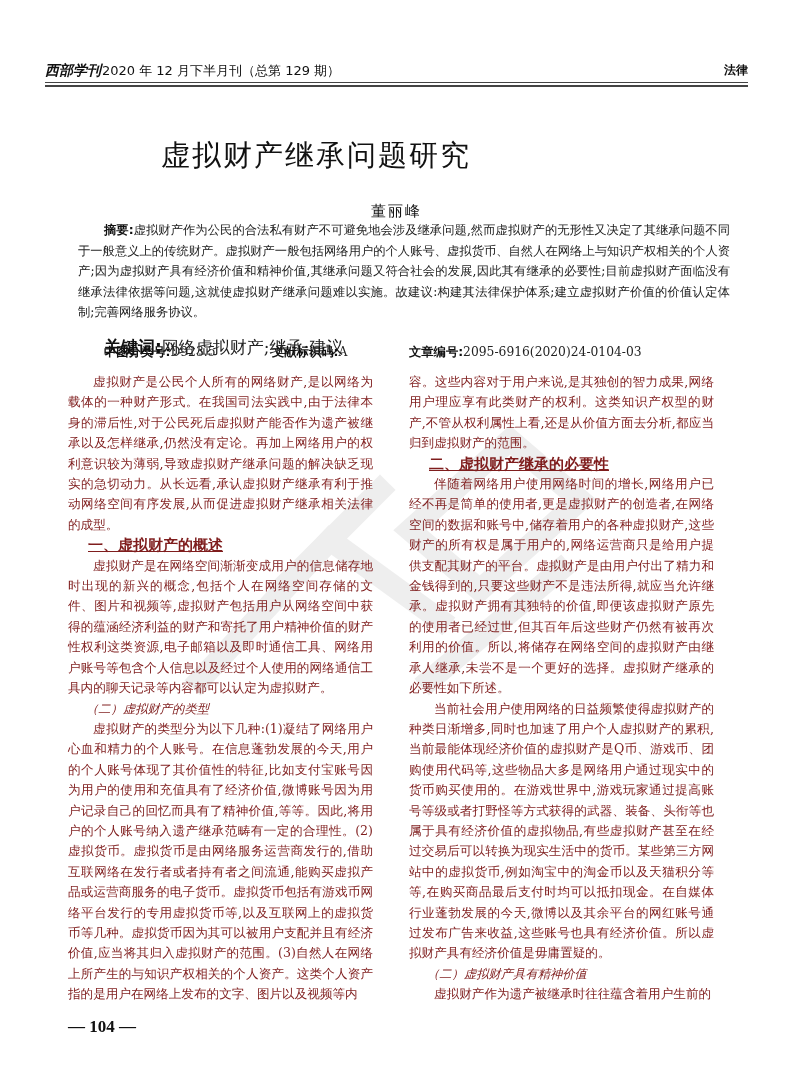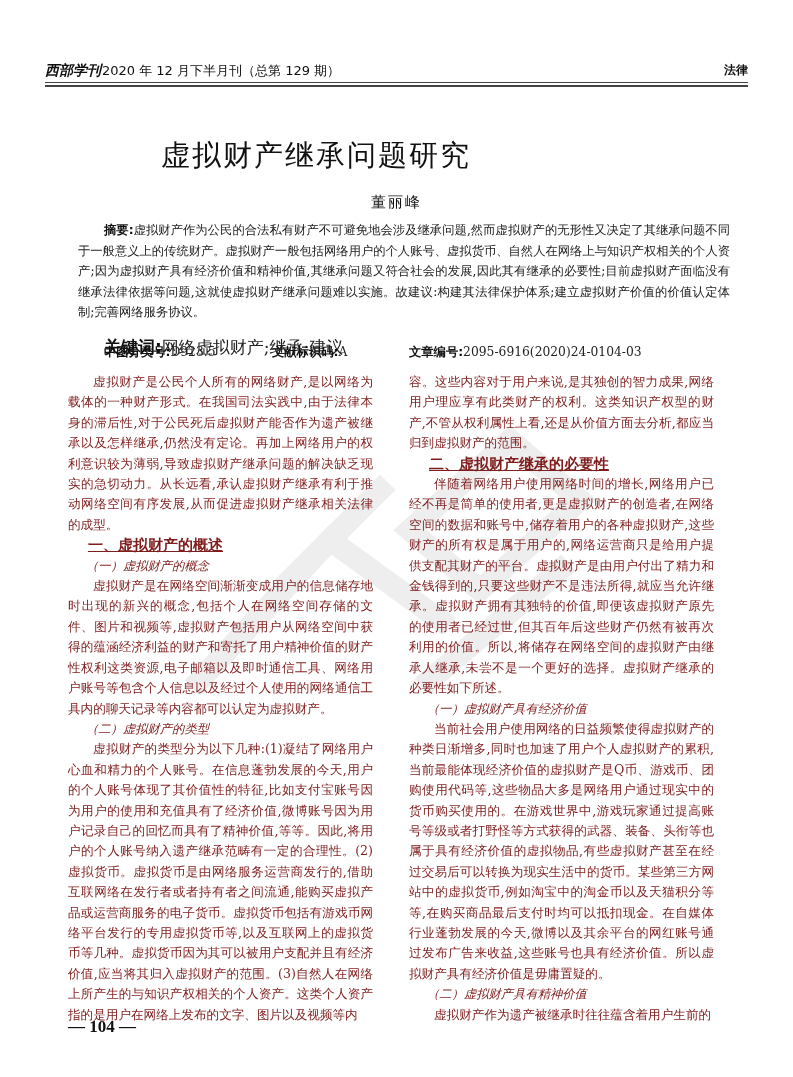--- a/index.html
+++ b/index.html
@@ -8,21 +8,21 @@
   .header { position: absolute; left: 45px; top: 60px; width: 703px; height: 22px; }
   .journal { position: absolute; left: 0; top: 2px; font-size: 13px; color: #111;
              font-family: "DejaVu Sans", sans-serif; white-space: nowrap; }
   .journal .logo { font-weight: bold; font-style: italic; font-size: 14px; margin-right: 1px; }
   .section-tag { position: absolute; right: 0; top: 2px; font-size: 12px; font-weight: bold;
                  font-family: "DejaVu Sans", sans-serif; color: #111; }
   .rule { position: absolute; left: 45px; top: 82px; width: 703px; height: 5px;
           border-top: 1px solid #444; border-bottom: 2px solid #444; box-sizing: border-box; }
   .title { position: absolute; left: 0; width: 632px; top: 136px; text-align: center;
            font-size: 29px; letter-spacing: 2px; color: #111; font-family: "DejaVu Serif", serif; }
-  .author { position: absolute; left: 0; width: 793px; top: 193px; text-align: center;
+  .author { position: absolute; left: 0; width: 793px; top: 202px; text-align: center;
             font-size: 15px; color: #111; letter-spacing: 2px; }
   .abstract { position: absolute; left: 78px; top: 220px; width: 652px;
               font-size: 12.3px; line-height: 20.5px; text-align: justify; color: #222; }
   .abstract p { margin: 0; text-indent: 26px; }
   .label { font-weight: bold; font-family: "DejaVu Sans", sans-serif; color: #111; }
   .keywords { position: absolute; left: 104px; top: 336px; font-size: 17px; }
   .meta { position: absolute; top: 344px; font-size: 12.3px; white-space: nowrap; }
   .col { position: absolute; top: 372px; width: 305px; font-size: 12.6px; line-height: 20.4px;
          text-align: justify; color: #7f1d1d; }
   .col.left { left: 68px; }
@@ -73,29 +73,27 @@
 <div class="meta" style="left:272px;">
   <span class="label">文献标识码:</span><span>A</span>
 </div>
 <div class="meta" style="left:409px;">
   <span class="label">文章编号:</span><span>2095-6916(2020)24-0104-03</span>
 </div>
 
 <div class="col left">
   <p>虚拟财产是公民个人所有的网络财产,是以网络为载体的一种财产形式。在我国司法实践中,由于法律本身的滞后性,对于公民死后虚拟财产能否作为遗产被继承以及怎样继承,仍然没有定论。再加上网络用户的权利意识较为薄弱,导致虚拟财产继承问题的解决缺乏现实的急切动力。从长远看,承认虚拟财产继承有利于推动网络空间有序发展,从而促进虚拟财产继承相关法律的成型。</p>
   <div class="h1">一、虚拟财产的概述</div>
-  <div class="h2">（一）虚拟财产的概念</div>
   <p>虚拟财产是在网络空间渐渐变成用户的信息储存地时出现的新兴的概念,包括个人在网络空间存储的文件、图片和视频等,虚拟财产包括用户从网络空间中获得的蕴涵经济利益的财产和寄托了用户精神价值的财产性权利这类资源,电子邮箱以及即时通信工具、网络用户账号等包含个人信息以及经过个人使用的网络通信工具内的聊天记录等内容都可以认定为虚拟财产。</p>
   <div class="h2">（二）虚拟财产的类型</div>
   <p>虚拟财产的类型分为以下几种:(1)凝结了网络用户心血和精力的个人账号。在信息蓬勃发展的今天,用户的个人账号体现了其价值性的特征,比如支付宝账号因为用户的使用和充值具有了经济价值,微博账号因为用户记录自己的回忆而具有了精神价值,等等。因此,将用户的个人账号纳入遗产继承范畴有一定的合理性。(2)虚拟货币。虚拟货币是由网络服务运营商发行的,借助互联网络在发行者或者持有者之间流通,能购买虚拟产品或运营商服务的电子货币。虚拟货币包括有游戏币网络平台发行的专用虚拟货币等,以及互联网上的虚拟货币等几种。虚拟货币因为其可以被用户支配并且有经济价值,应当将其归入虚拟财产的范围。(3)自然人在网络上所产生的与知识产权相关的个人资产。这类个人资产指的是用户在网络上发布的文字、图片以及视频等内</p>
 </div>
 
 <div class="col right">
   <p class="noindent">容。这些内容对于用户来说,是其独创的智力成果,网络用户理应享有此类财产的权利。这类知识产权型的财产,不管从权利属性上看,还是从价值方面去分析,都应当归到虚拟财产的范围。</p>
   <div class="h1">二、虚拟财产继承的必要性</div>
   <p>伴随着网络用户使用网络时间的增长,网络用户已经不再是简单的使用者,更是虚拟财产的创造者,在网络空间的数据和账号中,储存着用户的各种虚拟财产,这些财产的所有权是属于用户的,网络运营商只是给用户提供支配其财产的平台。虚拟财产是由用户付出了精力和金钱得到的,只要这些财产不是违法所得,就应当允许继承。虚拟财产拥有其独特的价值,即便该虚拟财产原先的使用者已经过世,但其百年后这些财产仍然有被再次利用的价值。所以,将储存在网络空间的虚拟财产由继承人继承,未尝不是一个更好的选择。虚拟财产继承的必要性如下所述。</p>
-  <div class="h2">（一）虚拟财产具有经济价值</div>
   <p>当前社会用户使用网络的日益频繁使得虚拟财产的种类日渐增多,同时也加速了用户个人虚拟财产的累积,当前最能体现经济价值的虚拟财产是Q币、游戏币、团购使用代码等,这些物品大多是网络用户通过现实中的货币购买使用的。在游戏世界中,游戏玩家通过提高账号等级或者打野怪等方式获得的武器、装备、头衔等也属于具有经济价值的虚拟物品,有些虚拟财产甚至在经过交易后可以转换为现实生活中的货币。某些第三方网站中的虚拟货币,例如淘宝中的淘金币以及天猫积分等等,在购买商品最后支付时均可以抵扣现金。在自媒体行业蓬勃发展的今天,微博以及其余平台的网红账号通过发布广告来收益,这些账号也具有经济价值。所以虚拟财产具有经济价值是毋庸置疑的。</p>
   <div class="h2">（二）虚拟财产具有精神价值</div>
   <p>虚拟财产作为遗产被继承时往往蕴含着用户生前的</p>
 </div>
 
 <div class="pagenum">— 104 —</div>
 
 </body></html>

